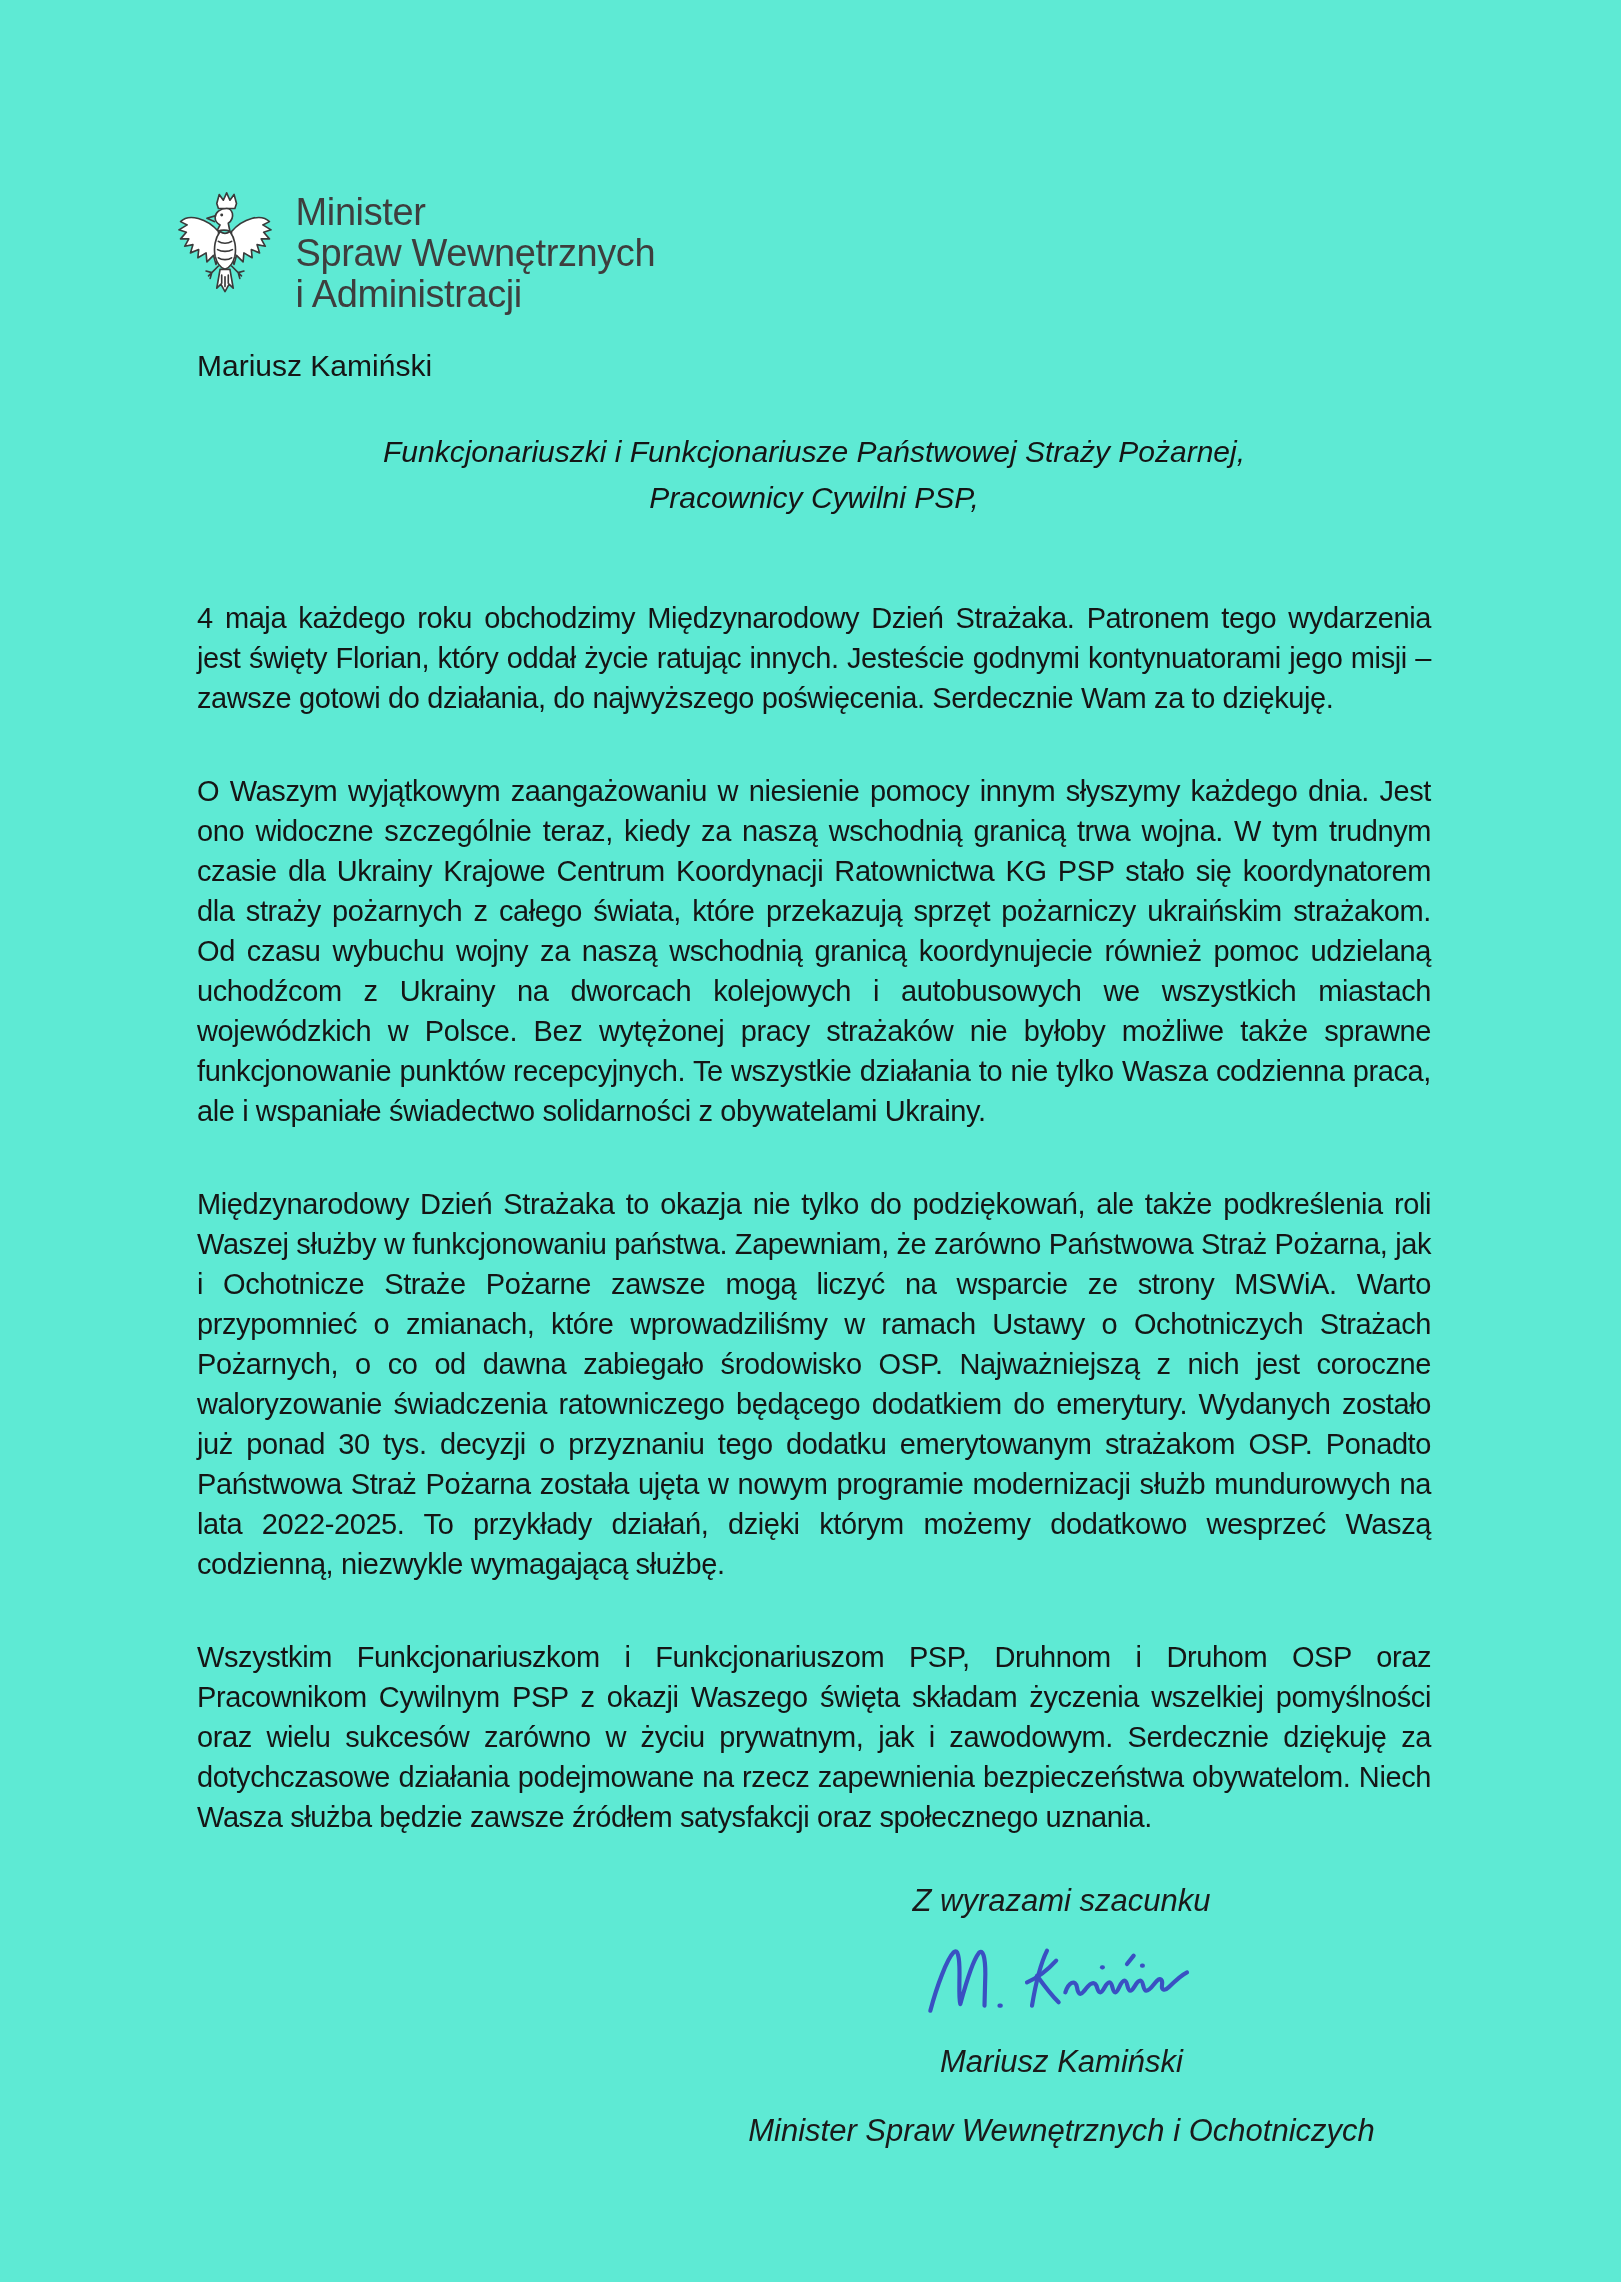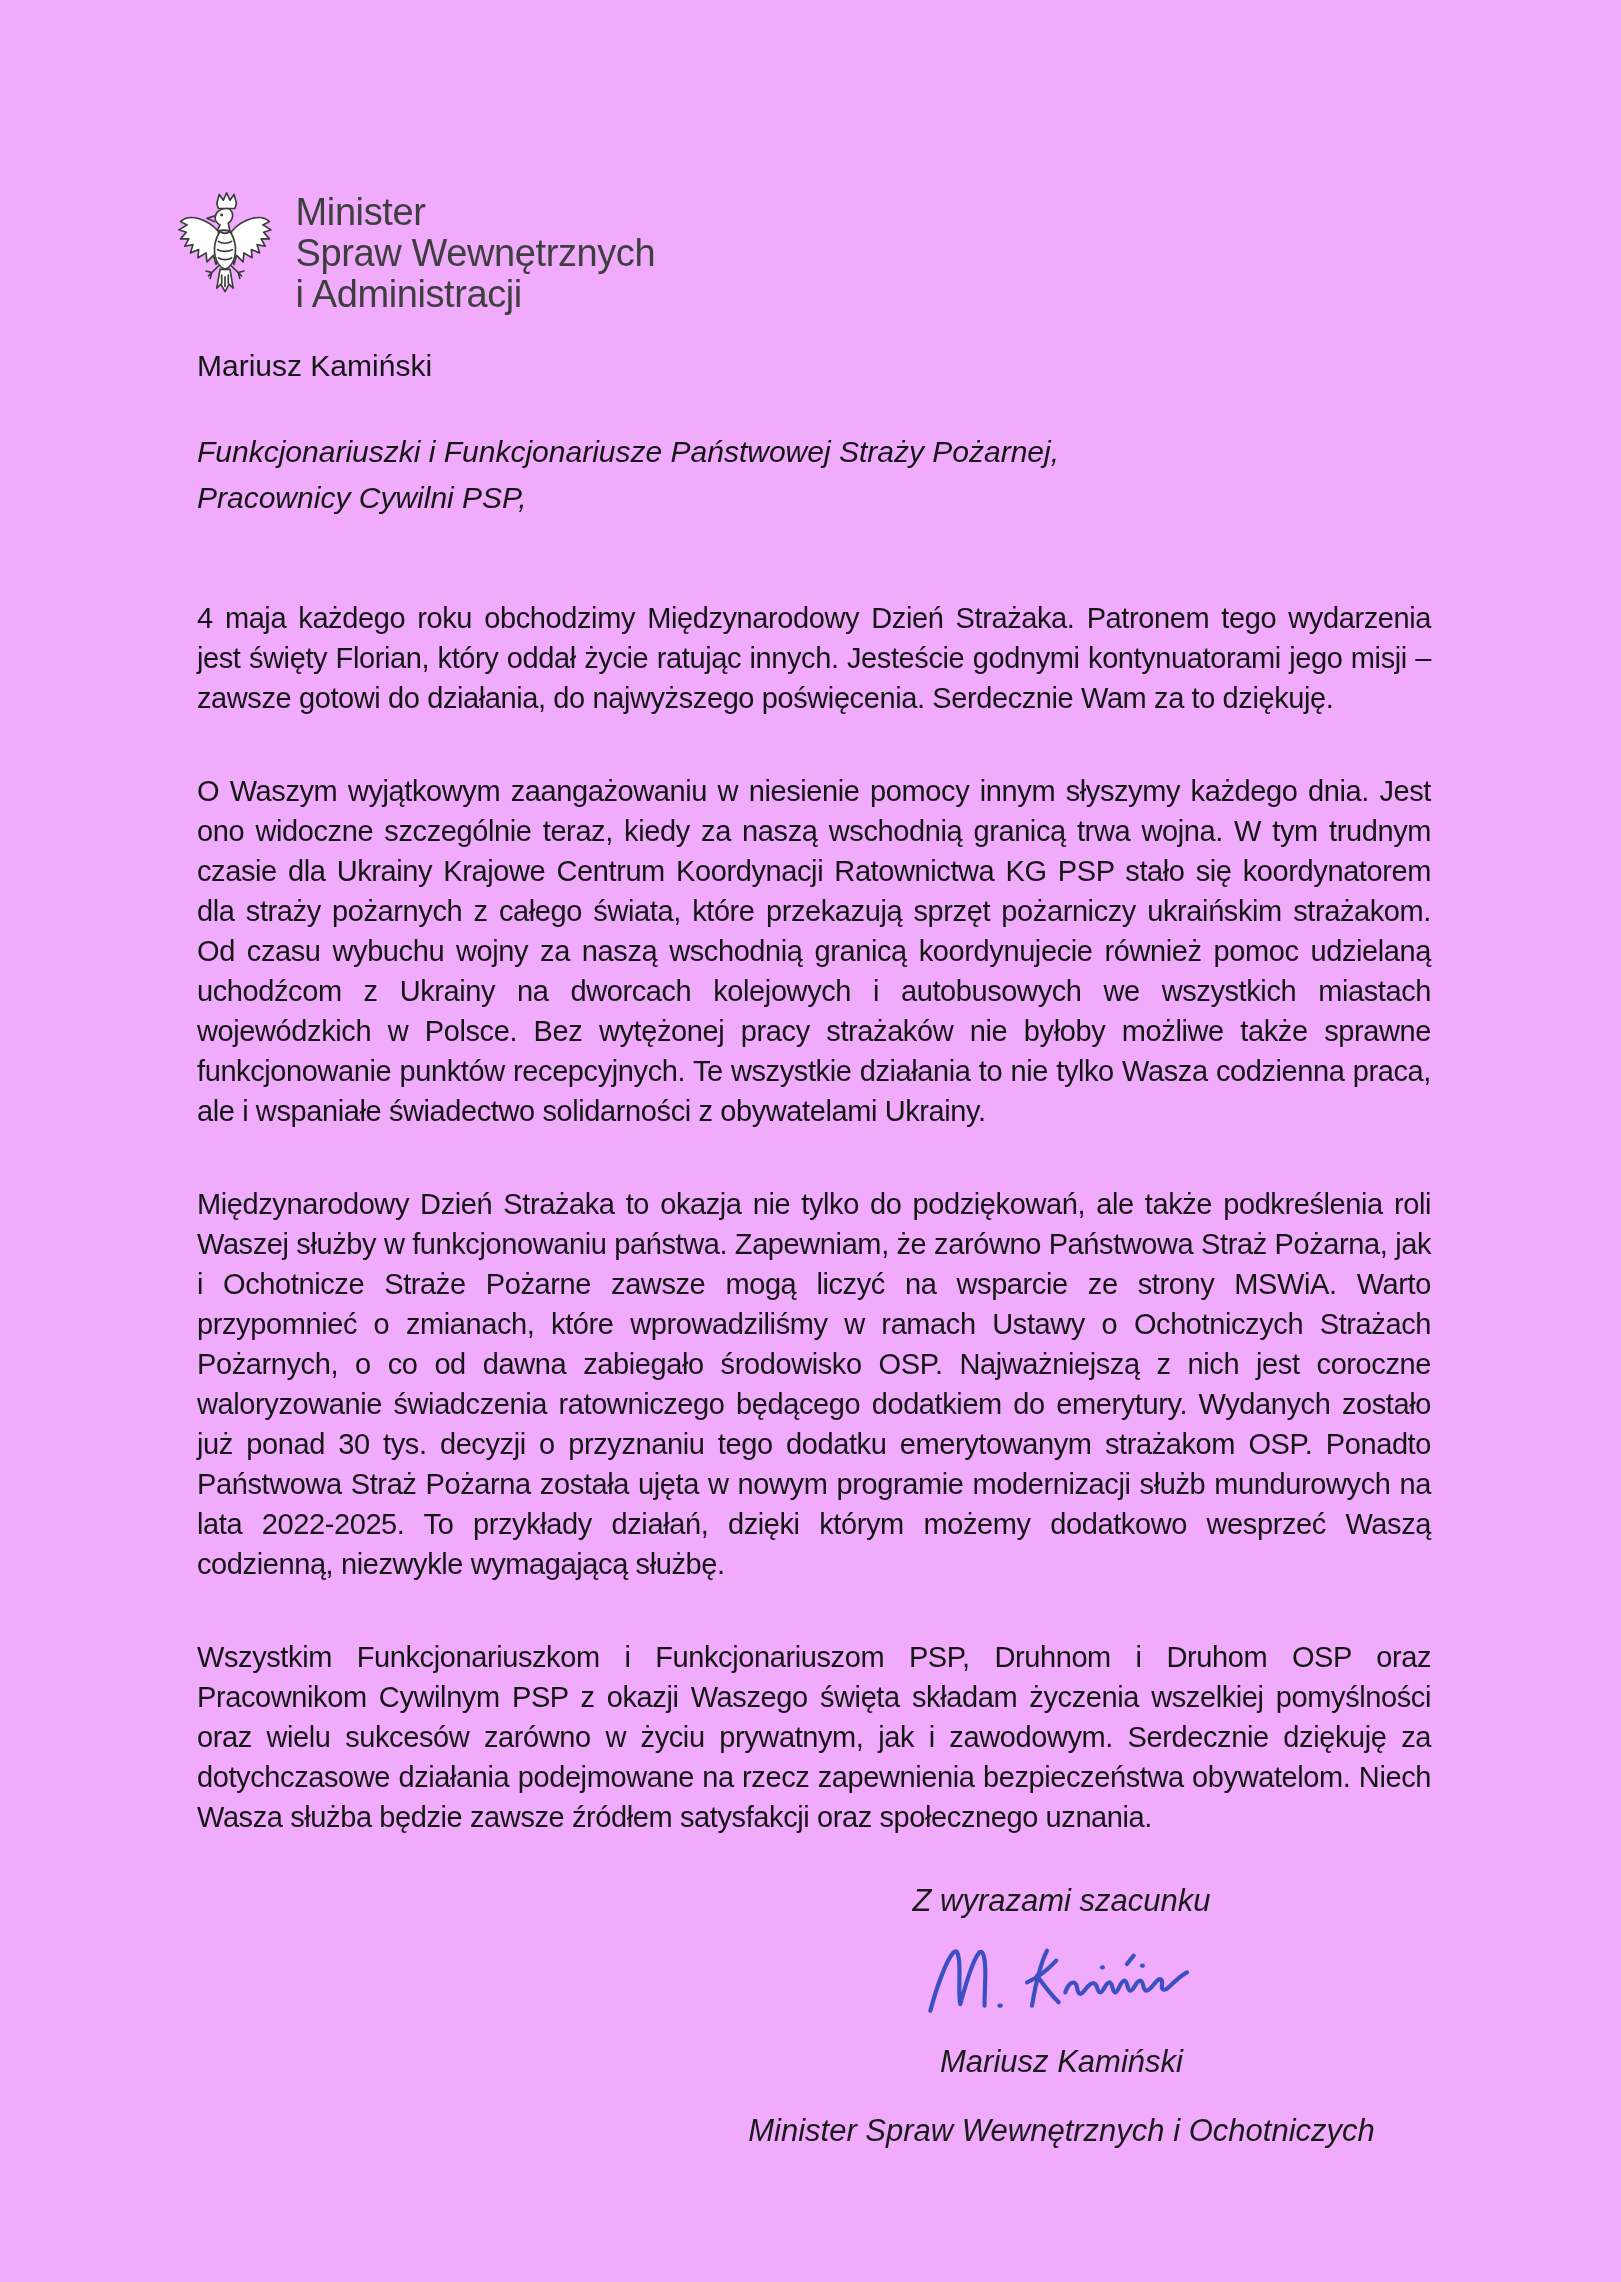--- a/index.html
+++ b/index.html
@@ -1,20 +1,20 @@
 <!DOCTYPE html>
 <html lang="pl" style="font-size:14.3px"><head>
 <meta charset="utf-8">
 <style>
   * { margin:0; padding:0; box-sizing:border-box; }
   html,body { background:#ffffff; }
   .page {
     position:relative;
     width:1622px; height:2282px;
-    background:#f0abfc;
+    background:#5eead4;
     font-family:"Liberation Sans", sans-serif;
     color:#1a1a1a;
     overflow:hidden;
   }
   
   .letterhead {
     position:absolute; top:188px; left:174px;
     display:flex; align-items:flex-start; gap:19.6px;
   }
   .eagle { width:102px; height:110px; flex:0 0 auto; }
@@ -23,21 +23,21 @@
     color:#3e3e3e; letter-spacing:-0.4px;
     padding-top:3.6px;
   }
   
   .flow {
     position:absolute; top:348px; left:197px; width:1234px;
   }
   .minister-name { font-size:30px; line-height:36px; color:#151515; }
   .salutation {
     margin-top:45px;
-    font-style:italic; font-size:30px; line-height:46px; color:#151515;
+    font-style:italic; font-size:30px; line-height:46px; color:#151515;text-align:center;
   }
   .letter-body { margin-top:77px; }
   .para {
     font-size:29px; line-height:40px;
     text-align:justify; letter-spacing:-0.4px;
     color:#151515;
   }
   .para + .para { margin-top:53px; }
   
   .closing {

